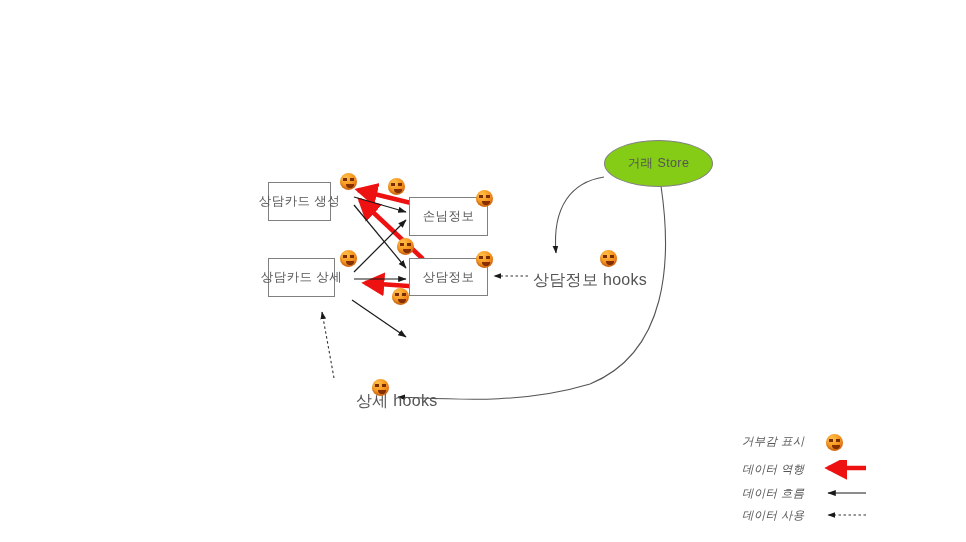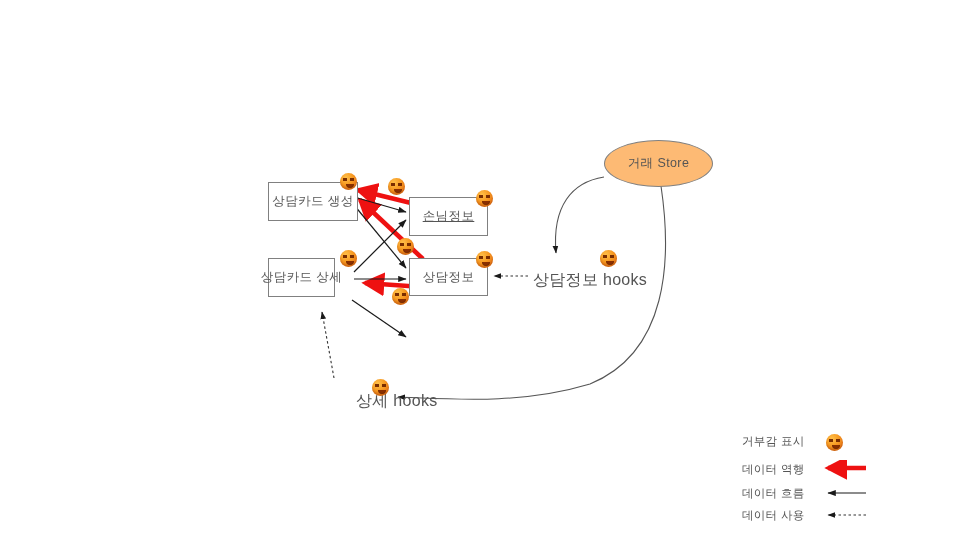--- a/index.html
+++ b/index.html
@@ -36,21 +36,21 @@
     color: #555555;
     font-size: 12.5px;
     letter-spacing: 0.4px;
     white-space: nowrap;
   }
   .node-ellipse {
     position: absolute;
     box-sizing: border-box;
     border: 1px solid #808080;
     border-radius: 50%;
-    background: #fdba74;
+    background: #84cc16;
     display: flex;
     align-items: center;
     justify-content: center;
     color: #555555;
     font-size: 12.5px;
     letter-spacing: 0.4px;
     white-space: nowrap;
   }
   .free-label {
     position: absolute;
@@ -96,20 +96,21 @@
     left: 742px;
     top: 432px;
     width: 215px;
     height: 98px;
   }
   .legend-row {
     position: absolute;
     left: 0;
     width: 215px;
     height: 22px;
+    font-style: italic;
   }
   .legend-label {
     position: absolute;
     left: 0;
     top: 2px;
     color: #555555;
     font-size: 11.5px;
     letter-spacing: 0.3px;
     white-space: nowrap;
   }
@@ -162,31 +163,31 @@
 
     <path d="M 604,177 C 572,182 552,206 556,253" fill="none" stroke="#555555" stroke-width="1.1" marker-end="url(#arrowBlackSm)"></path>
 
     <path d="M 661,186 C 672,260 668,352 590,384 C 520,405 452,399 398,397" fill="none" stroke="#555555" stroke-width="1.1" marker-end="url(#arrowBlackSm)"></path>
 
     <line x1="528" y1="276" x2="494" y2="276" stroke="#333333" stroke-width="1.1" stroke-dasharray="2.5,2.5" marker-end="url(#arrowBlackSm)"></line>
 
     <line x1="334" y1="378" x2="322" y2="312" stroke="#333333" stroke-width="1.1" stroke-dasharray="2.5,2.5" marker-end="url(#arrowBlackSm)"></line>
   </svg>
 
-  <div class="node-box" style="left:268px; top:182px; width:90px; height:39px;">
+  <div class="node-box" style="left:268px; top:182px; width:63px; height:39px;">
     <span>상담카드 생성</span>
   </div>
   <div class="emoji" style="left:340px; top:173px;"></div>
 
   <div class="node-box" style="left:268px; top:258px; width:67px; height:39px;">
     <span>상담카드 상세</span>
   </div>
   <div class="emoji" style="left:340px; top:250px;"></div>
 
-  <div class="node-box" style="left:409px; top:197px; width:79px; height:39px;text-decoration:underline;">
+  <div class="node-box" style="left:409px; top:197px; width:79px; height:39px;">
     <span>손님정보</span>
   </div>
   <div class="emoji" style="left:476px; top:190px;"></div>
 
   <div class="node-box" style="left:409px; top:258px; width:79px; height:38px;">
     <span>상담정보</span>
   </div>
   <div class="emoji" style="left:476px; top:251px;"></div>
 
 

